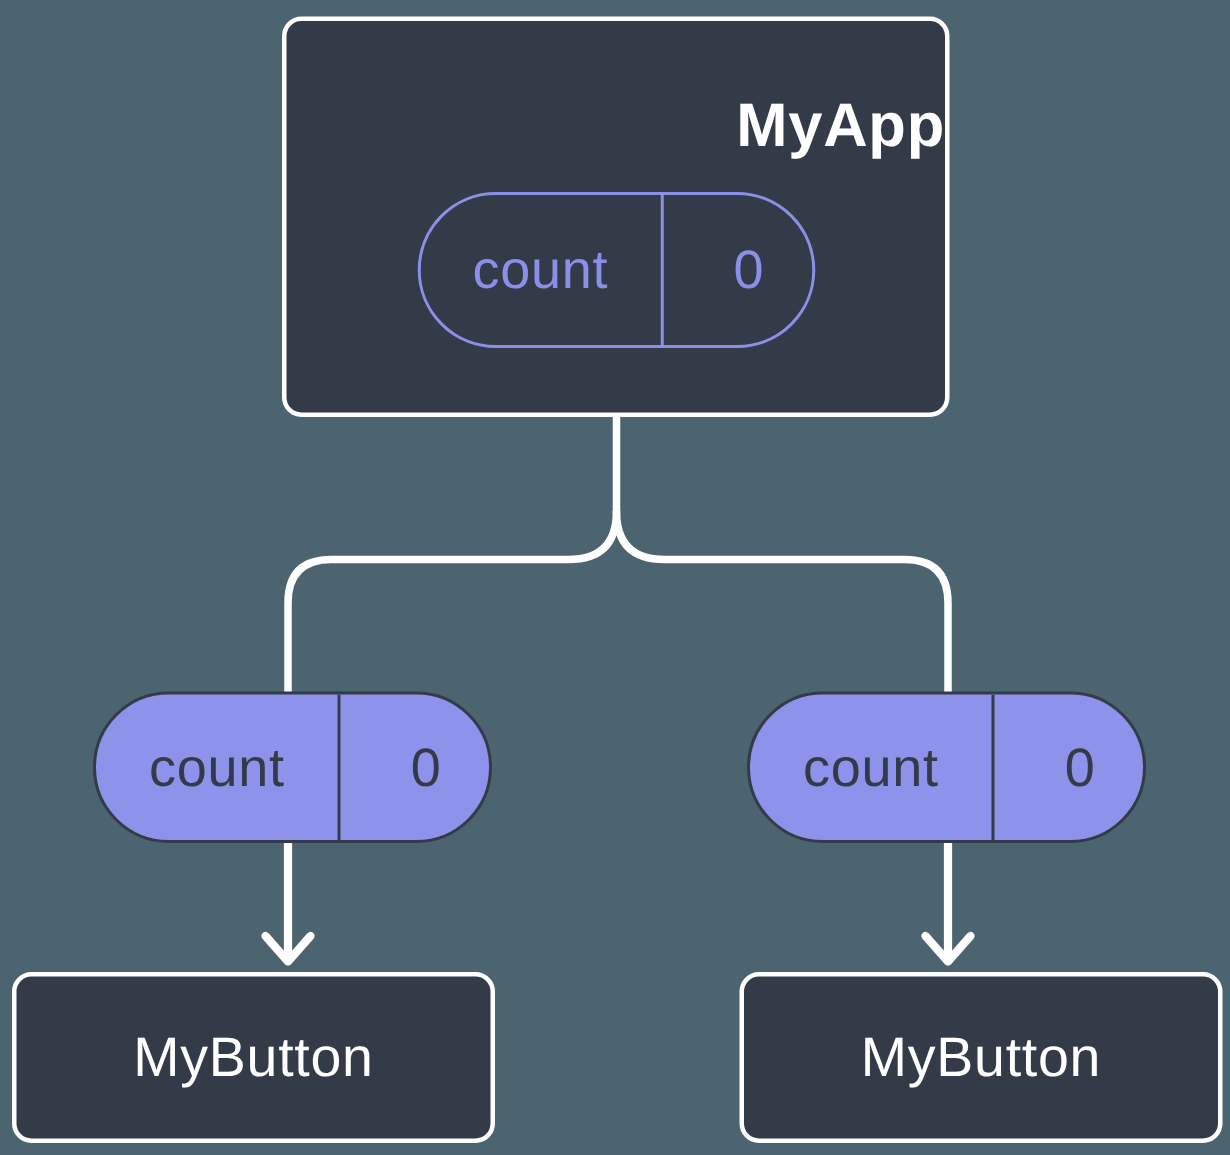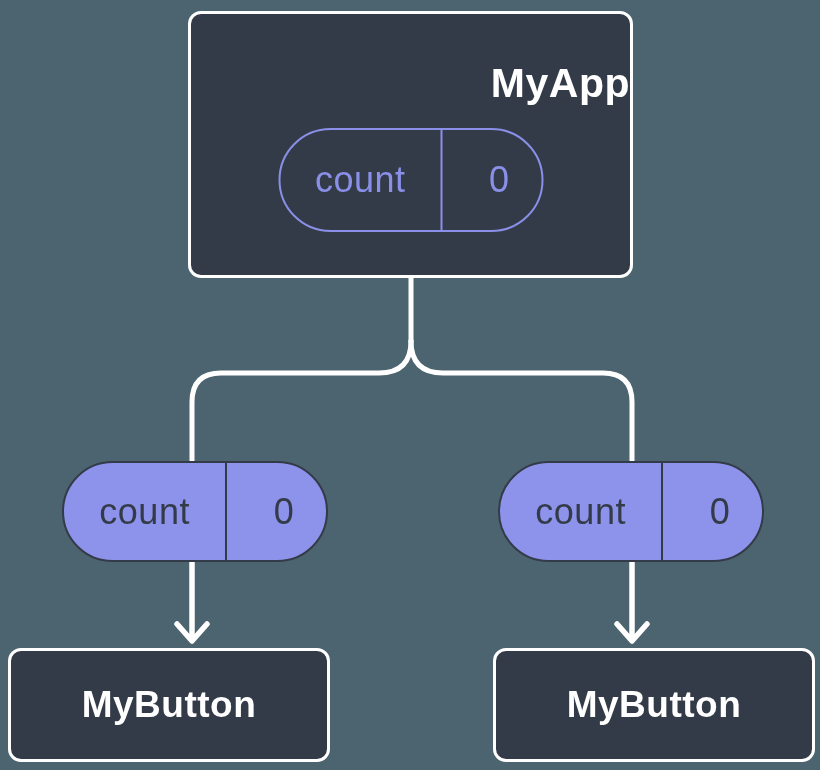--- a/index.html
+++ b/index.html
@@ -87,21 +87,21 @@
     width: 322px; height: 114px;
     display: flex;
     align-items: center;
     justify-content: center;
   }
   .box.child.left  { left: 8px;   top: 648px; }
   .box.child.right { left: 493px; top: 648px; }
   .child-title {
     color: var(--white-text);
     font-size: 37px;
-    font-weight: 700;
+    font-weight: 400;
     letter-spacing: 0.5px;
   }
 </style>
 </head>
 <body>
 
 <div class="canvas">
 
   <svg class="connectors" width="820" height="770" viewBox="0 0 820 770">
     <g stroke="#FFFFFF" stroke-width="5" fill="none" stroke-linecap="round" stroke-linejoin="round">

